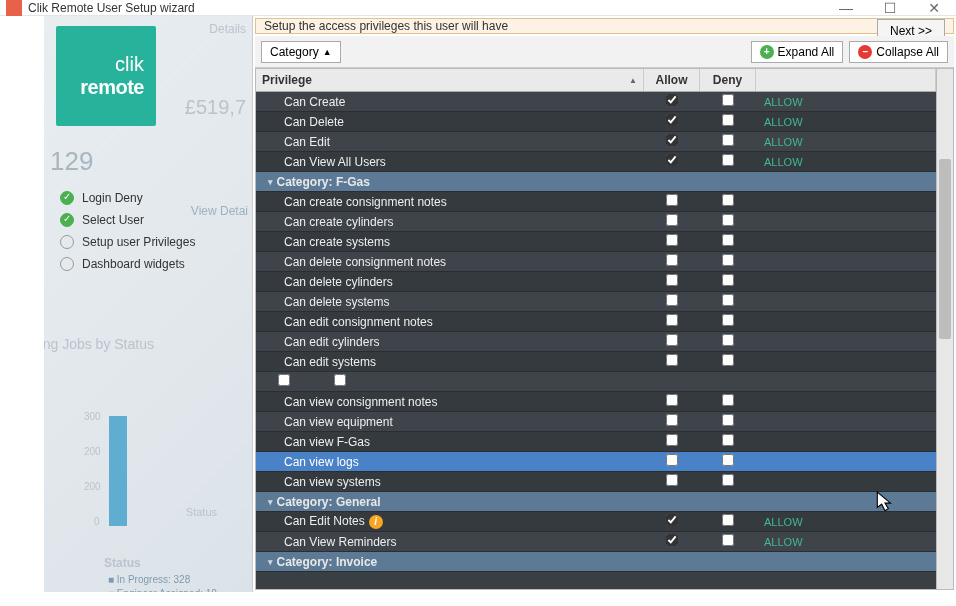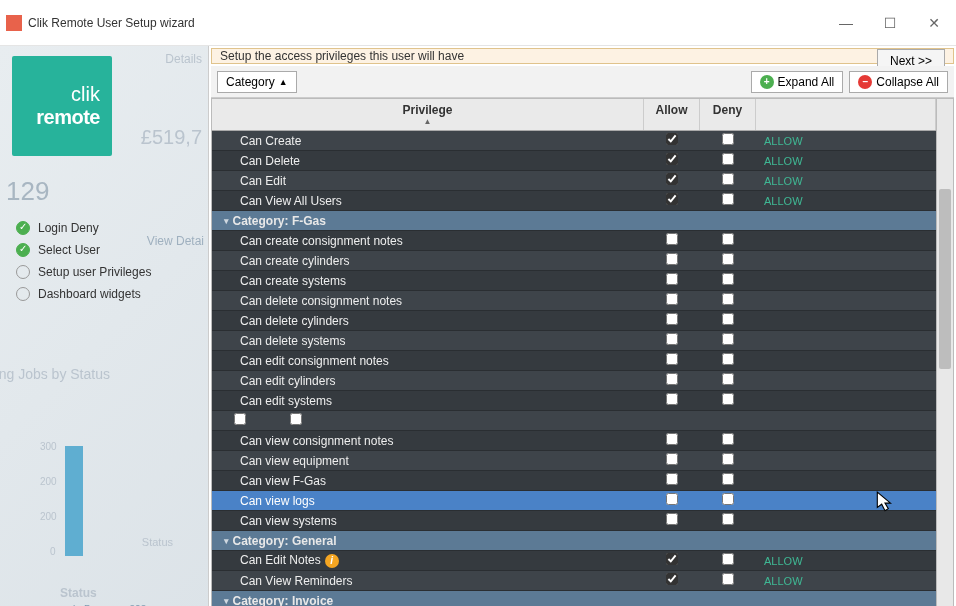--- a/index.html
+++ b/index.html
@@ -1,25 +1,25 @@
 <!DOCTYPE html>
 <html><head>
 <meta charset="utf-8">
 <style>
 * { box-sizing: border-box; margin: 0; padding: 0; font-family: "Segoe UI", Tahoma, sans-serif; }
 body { background: #fff; width: 956px; height: 606px; overflow: hidden; position: relative; }
 
 
-.titlebar { height: 46px; background: #fff; border-bottom: 1px solid #e5e5e5; display: flex; align-items: center; padding-left: 6px; }
+.titlebar { height: 16px; background: #fff; border-bottom: 1px solid #e5e5e5; display: flex; align-items: center; padding-left: 6px; }
 .titlebar .icon { width: 16px; height: 16px; background: #e8624b; margin-right: 6px; }
 .titlebar .title { font-size: 12px; color: #333; flex: 1; }
 .titlebar .winbtn { width: 44px; height: 30px; display: flex; align-items: center; justify-content: center; color: #666; font-size: 14px; }
 
 
-.main { display: flex; height: 576px; }
+.main { display: flex; height: 576px; padding-left: 44px; }
 
 
 .left { width: 209px; background: #f0f0f0; position: relative; overflow: hidden; border-right: 1px solid #ccc; }
 .logo { position: absolute; top: 10px; left: 12px; width: 100px; height: 100px; background: #27b39b; color: #fff; display: flex; flex-direction: column; justify-content: center; align-items: flex-end; padding: 10px 12px; font-size: 20px; font-weight: 400; border-radius: 2px; z-index: 2; }
 .logo div:first-child { font-weight: 300; }
 .logo div:last-child { font-weight: 600; letter-spacing: -0.5px; }
 .steps { position: absolute; top: 175px; left: 16px; z-index: 2; }
 .steps .step { display: flex; align-items: center; margin-bottom: 8px; font-size: 12px; color: #333; }
 .steps .step .bullet { width: 14px; height: 14px; border-radius: 50%; margin-right: 8px; border: 1px solid #999; }
 .steps .step.done .bullet { background: #4caf50; border-color: #4caf50; position: relative; }
@@ -39,21 +39,21 @@
 .tool-btn.cat { margin-right: auto; }
 .tool-btn.cat .arrow { font-size: 9px; }
 .icon-circle { width: 14px; height: 14px; border-radius: 50%; display: inline-flex; align-items: center; justify-content: center; color: #fff; font-size: 10px; font-weight: bold; }
 .icon-plus { background: #4caf50; }
 .icon-minus { background: #e53935; }
 
 
 .grid-wrap { flex: 1; display: flex; margin: 0 2px 2px 2px; border: 1px solid #bbb; background: #3a3f44; position: relative; }
 .grid-body { flex: 1; overflow-y: auto; }
 .grid-header { display: flex; background: #eaeaea; border-bottom: 1px solid #aaa; font-size: 12px; font-weight: 600; color: #333; position: sticky; top: 0; z-index: 3; }
-.grid-header .col { padding: 4px 6px; border-right: 1px solid #ccc; flex-direction: column; }
+.grid-header .col { padding: 4px 6px; border-right: 1px solid #ccc; }
 .col-priv { flex: 1; min-width: 0; }
 .col-allow { width: 56px; text-align: center; }
 .col-deny { width: 56px; text-align: center; }
 .col-status { width: 180px; }
 .grid-header .col-priv { display: flex; align-items: center; justify-content: space-between; }
 .grid-header .sort { font-size: 8px; color: #666; }
 
 .row { display: flex; align-items: center; min-height: 20px; font-size: 12px; color: #eee; border-bottom: 1px solid #2a2e32; }
 .row:nth-child(even) { background: #3e444a; }
 .row:nth-child(odd) { background: #353a3f; }

